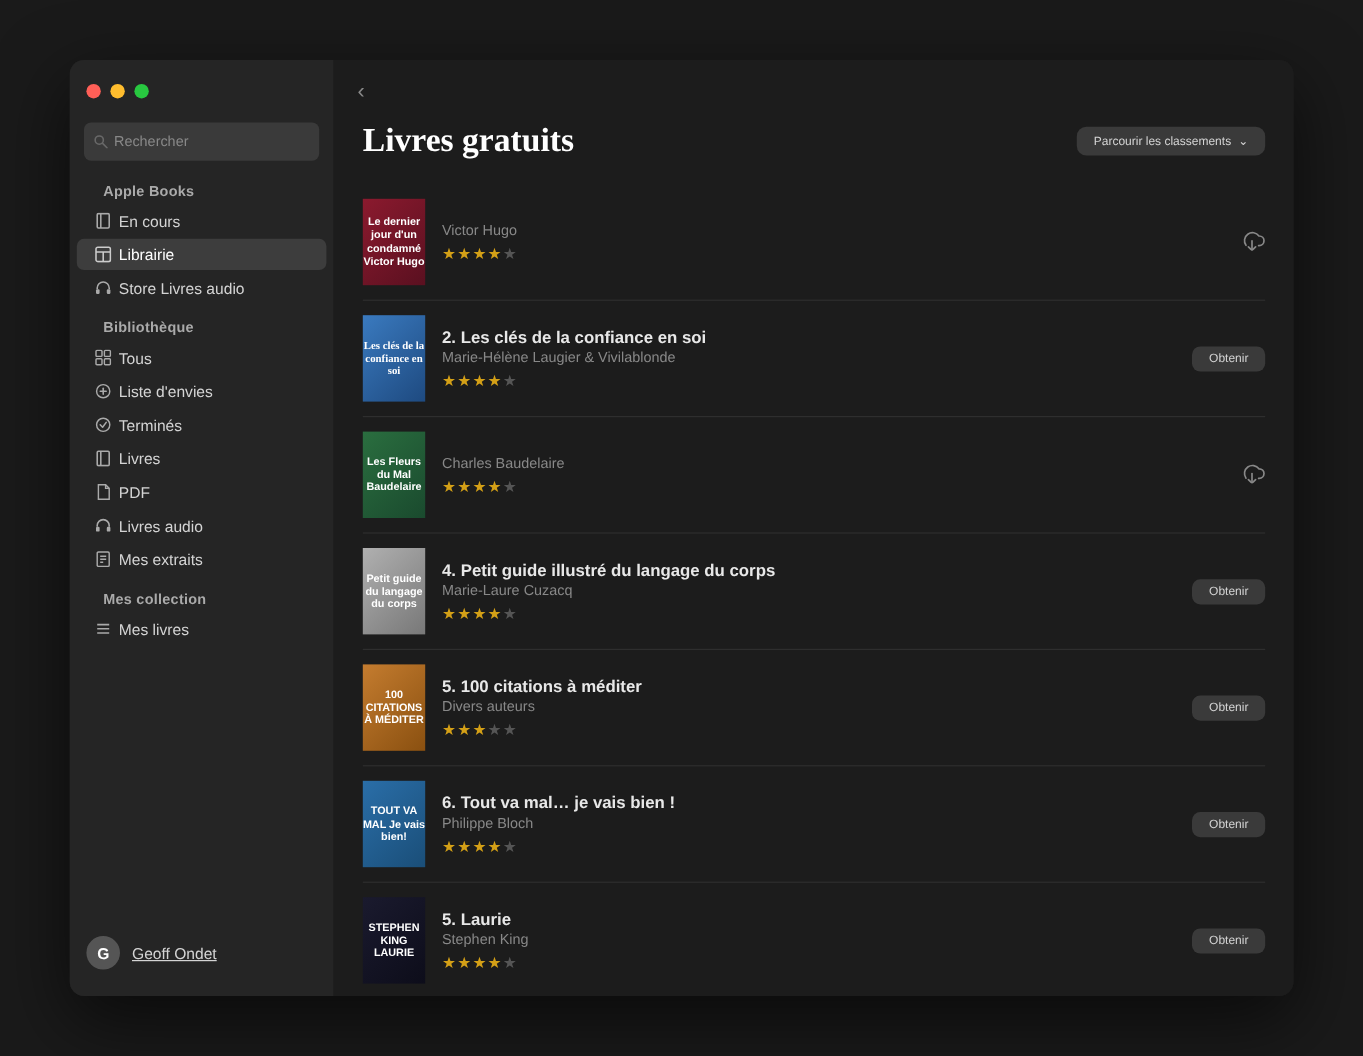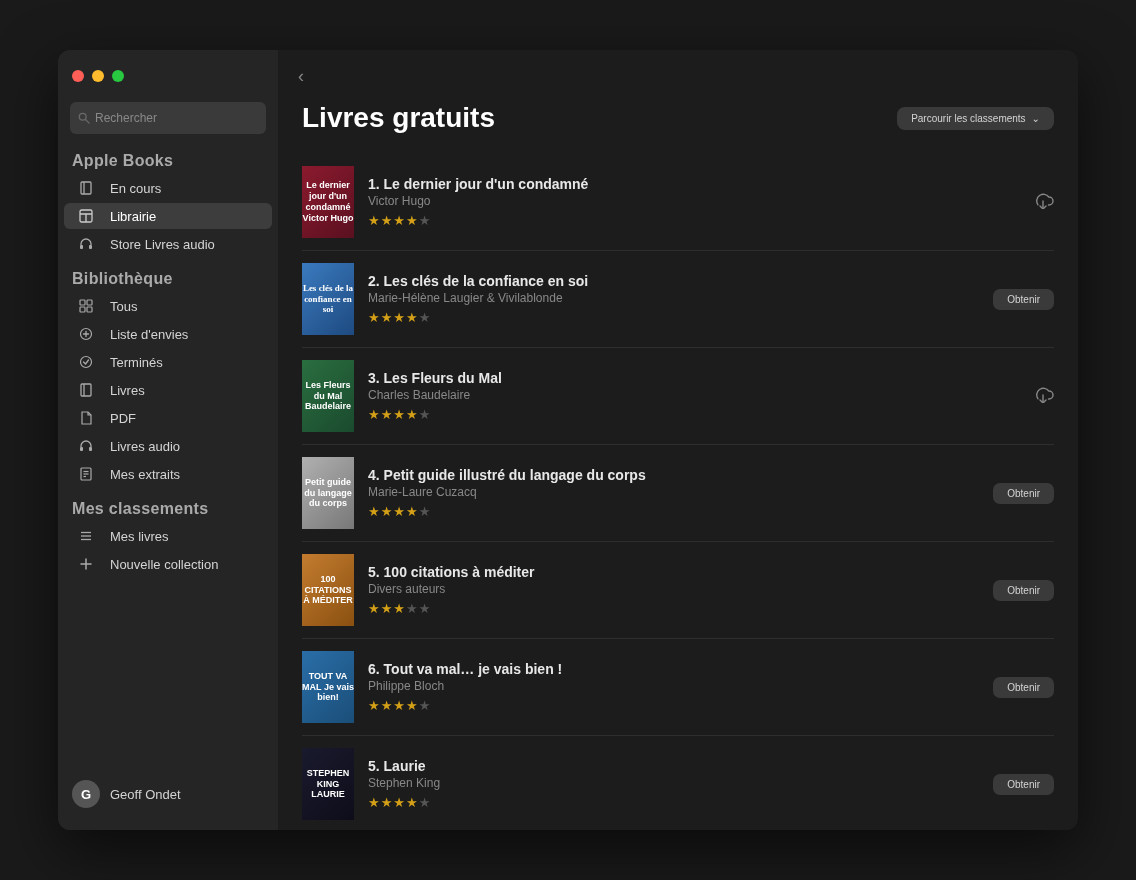--- a/index.html
+++ b/index.html
@@ -65,31 +65,31 @@
       font-size: 12px;
     }
 
     .search-icon-svg {
       width: 12px;
       height: 12px;
       opacity: 0.6;
     }
 
     .section-label {
-      font-size: 16px;
+      font-size: 12px;
       font-weight: 700;
       color: #aaa;
-      padding: 4px 14px 4px 14px;
+      padding: 4px 14px 4px 28px;
       letter-spacing: 0.02em;
     }
 
     .sidebar-item {
       display: flex;
       align-items: center;
-      gap: 16px;
+      gap: 5px;
       padding: 5px 14px;
       font-size: 13px;
       color: #d4d4d4;
       border-radius: 6px;
       margin: 1px 6px;
       cursor: pointer;
     }
 
     .sidebar-item.active {
       background: #3d3d3d;
@@ -127,20 +127,21 @@
       justify-content: center;
       font-size: 13px;
       font-weight: 600;
       color: #fff;
       flex-shrink: 0;
     }
 
     .avatar-name {
       font-size: 13px;
       color: #d4d4d4;
+      text-decoration: underline;
     }
 
     
     .main {
       flex: 1;
       background: #1c1c1c;
       display: flex;
       flex-direction: column;
       overflow: hidden;
     }
@@ -174,20 +175,21 @@
       display: flex;
       align-items: center;
       justify-content: space-between;
       margin-bottom: 20px;
     }
 
     .page-title {
       font-size: 28px;
       font-weight: 700;
       color: #fff;
+      font-family: Liberation Serif, serif;
     }
 
     .browse-btn {
       background: #3a3a3a;
       border: none;
       border-radius: 8px;
       color: #d4d4d4;
       font-size: 10px;
       padding: 6px 14px;
       cursor: pointer;
@@ -421,42 +423,33 @@
           <line x1="4.5" y1="4.5" x2="9.5" y2="4.5" stroke="#aaa" stroke-width="1.2"></line>
           <line x1="4.5" y1="7" x2="9.5" y2="7" stroke="#aaa" stroke-width="1.2"></line>
           <line x1="4.5" y1="9.5" x2="7" y2="9.5" stroke="#aaa" stroke-width="1.2"></line>
         </svg>
       </span>
       <span>Mes extraits</span>
     </div>
 
     <div class="sidebar-spacer"></div>
 
-    <div class="section-label">Mes classements</div>
+    <div class="section-label">Mes collection</div>
 
     <div class="sidebar-item">
       <span class="sidebar-icon">
         <svg width="14" height="14" viewBox="0 0 14 14" fill="none">
           <line x1="2" y1="3.5" x2="12" y2="3.5" stroke="#aaa" stroke-width="1.3"></line>
           <line x1="2" y1="7" x2="12" y2="7" stroke="#aaa" stroke-width="1.3"></line>
           <line x1="2" y1="10.5" x2="12" y2="10.5" stroke="#aaa" stroke-width="1.3"></line>
         </svg>
       </span>
       <span>Mes livres</span>
     </div>
 
-    <div class="sidebar-item">
-      <span class="sidebar-icon">
-        <svg width="14" height="14" viewBox="0 0 14 14" fill="none">
-          <line x1="7" y1="2" x2="7" y2="12" stroke="#aaa" stroke-width="1.5" stroke-linecap="round"></line>
-          <line x1="2" y1="7" x2="12" y2="7" stroke="#aaa" stroke-width="1.5" stroke-linecap="round"></line>
-        </svg>
-      </span>
-      <span>Nouvelle collection</span>
-    </div>
 
     <div class="sidebar-footer">
       <div class="avatar">G</div>
       <span class="avatar-name">Geoff Ondet</span>
     </div>
   </div>
 
   <div class="main">
     <div class="main-header">
       <span class="back-btn">‹</span>
@@ -469,21 +462,20 @@
           <span>Parcourir les classements</span>
           <span>⌄</span>
         </button>
       </div>
 
       <div class="book-list" id="book-list">
           <div class="book-row">
             <div class="book-cover cover-1">Le dernier jour d'un condamné
 Victor Hugo</div>
             <div class="book-info">
-              <div class="book-title">1. Le dernier jour d'un condamné</div>
               <div class="book-author">Victor Hugo</div>
               <div class="book-stars">
                 <span class="star">★</span>
                 <span class="star">★</span>
                 <span class="star">★</span>
                 <span class="star">★</span>
                 <span class="star empty">★</span>
               </div>
             </div>
             <div class="book-action">
@@ -508,21 +500,20 @@
               </div>
             </div>
             <div class="book-action">
               <button class="obtain-btn">Obtenir</button>
             </div>
           </div>
           <div class="book-row">
             <div class="book-cover cover-3">Les Fleurs du Mal
 Baudelaire</div>
             <div class="book-info">
-              <div class="book-title">3. Les Fleurs du Mal</div>
               <div class="book-author">Charles Baudelaire</div>
               <div class="book-stars">
                 <span class="star">★</span>
                 <span class="star">★</span>
                 <span class="star">★</span>
                 <span class="star">★</span>
                 <span class="star empty">★</span>
               </div>
             </div>
             <div class="book-action">

